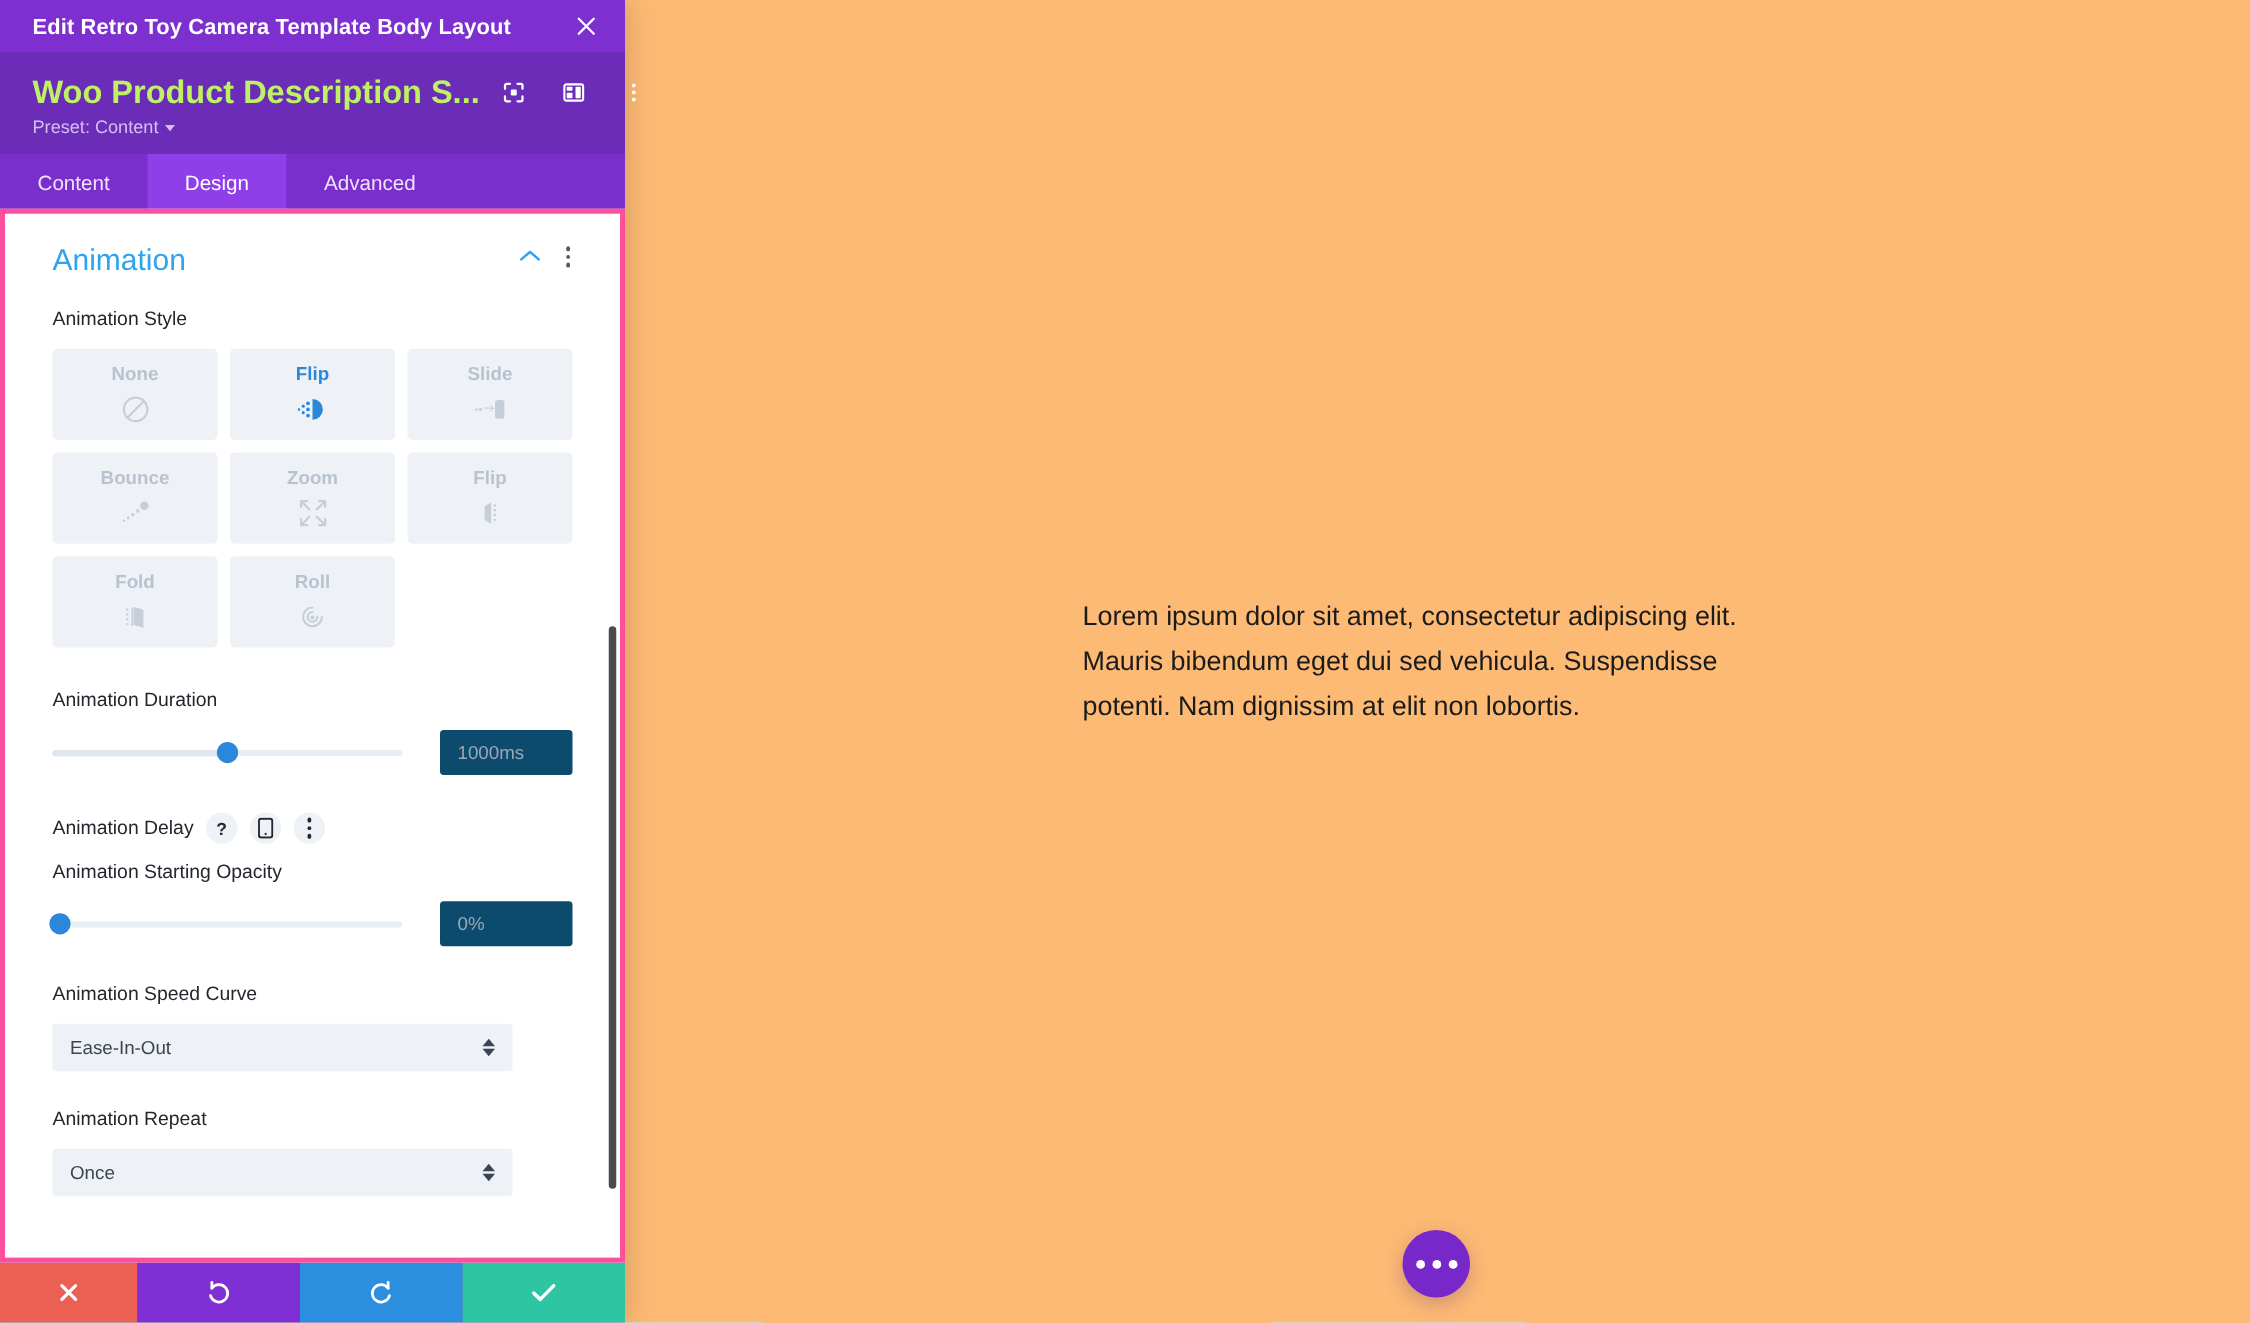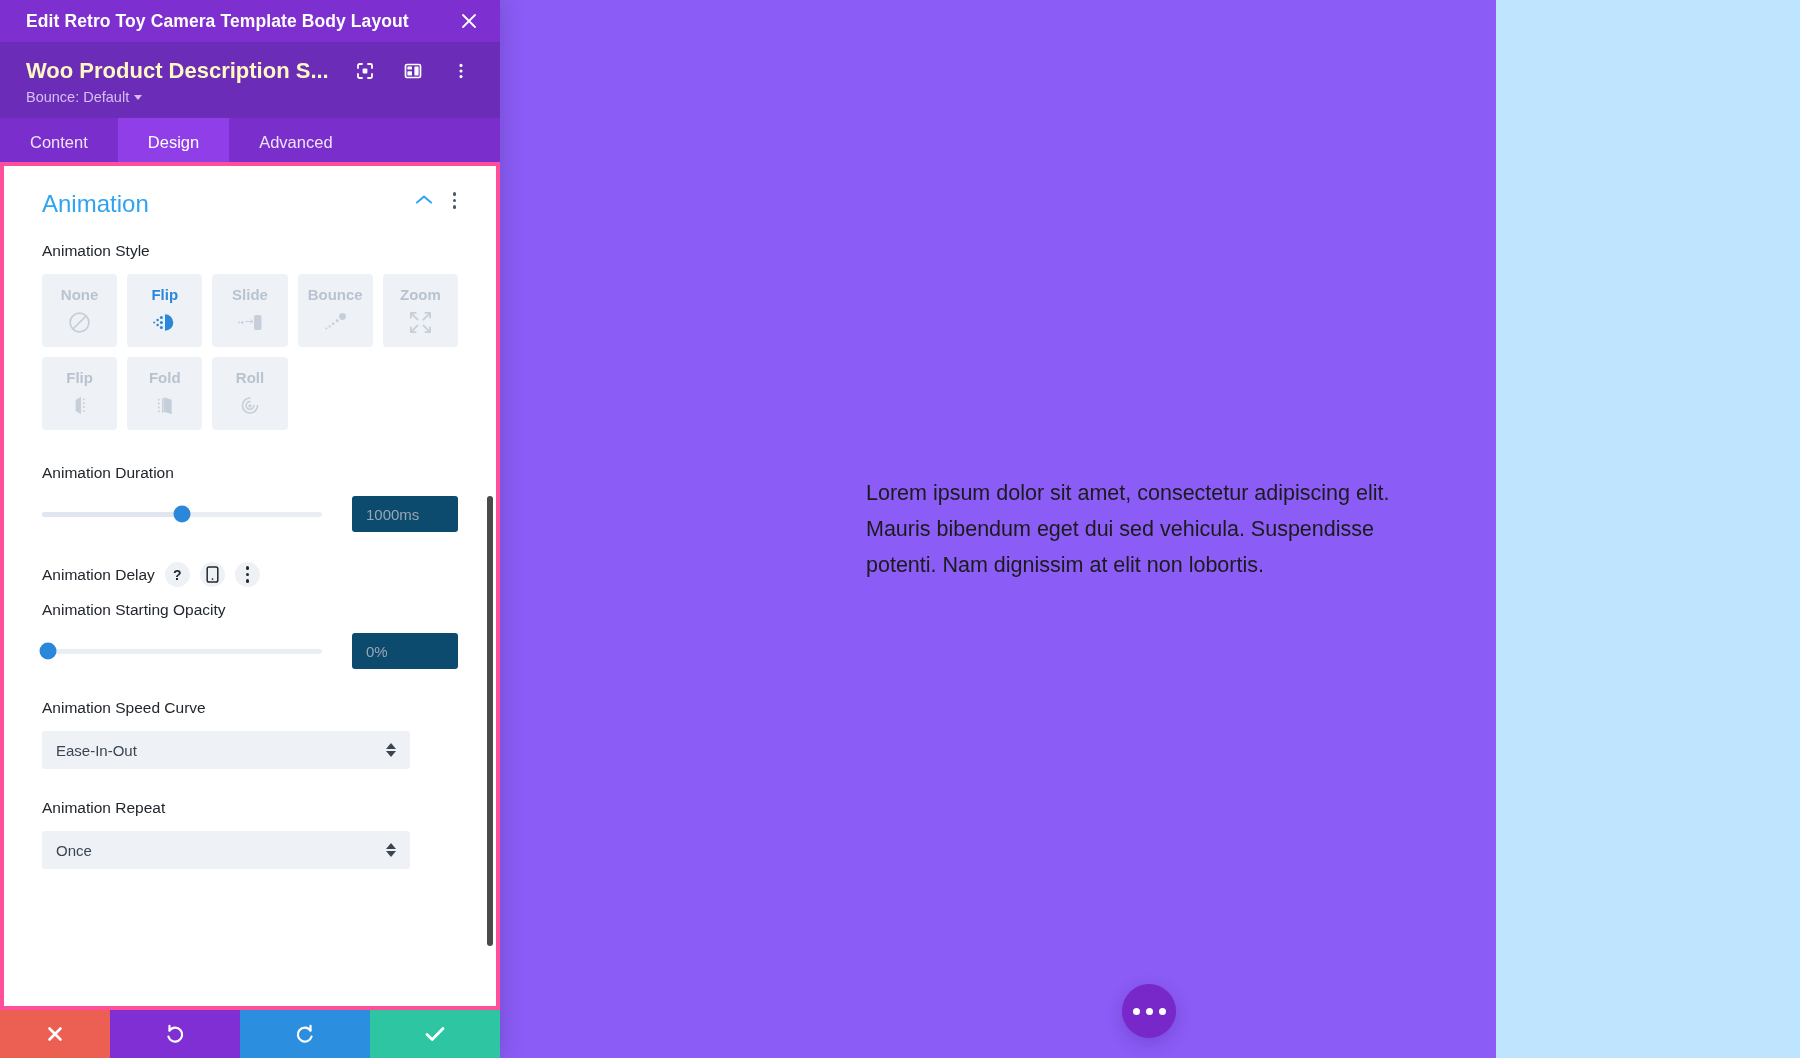--- a/index.html
+++ b/index.html
@@ -6,22 +6,22 @@
   html, body {
     width: 1800px; height: 1058px;
     font-family: "Liberation Sans", sans-serif;
     overflow: hidden;
     background: #bfe4fd;
   }
   #app { position: relative; width: 1800px; height: 1058px; }
 
   
   .canvas {
-    position: absolute; left: 0; top: 0; width: 1496px; height: 1058px;
-    background: #8b5cf6;
+    position: absolute; left: 0; top: 0; width: 1800px; height: 1058px;
+    background: #fdba74;
   }
   .canvas-text {
     position: absolute;
     left: 866px; top: 475px; width: 540px;
     font-size: 21.5px; line-height: 36px; color: #1b1b1b;
     font-family: "Liberation Sans", sans-serif;
   }
   .fab {
     position: absolute; left: 1122px; top: 984px;
     width: 54px; height: 54px; border-radius: 50%;
@@ -57,21 +57,21 @@
     display: flex; align-items: center; justify-content: center;
     font-size: 24px; line-height: 1; font-weight: 300;
   }
 
   .modal-head {
     background: #6b2cb8; padding: 16px 18px 12px 26px;
     position: relative;
   }
   .modal-head-row { display: flex; align-items: center; }
   .modal-title {
-    color: #fef9c3; font-size: 22px; font-weight: bold;
+    color: #bef264; font-size: 26px; font-weight: bold;
     white-space: nowrap; margin-right: 16px;
   }
   .head-icons { display: flex; align-items: center; gap: 26px; margin-left: auto; padding-right: 10px; }
   .head-icon { width: 22px; height: 22px; color: #fff; cursor: pointer; display:flex; align-items:center; justify-content:center;}
   .head-icon svg { display:block; }
   .preset {
     margin-top: 5px; color: #d6bff2; font-size: 14.5px; cursor: pointer;
     display: inline-flex; align-items: center; gap: 5px;
   }
   .caret-down {
@@ -116,21 +116,21 @@
   }
   .label-badge {
     width: 25px; height: 25px; border-radius: 50%; background: #eef1f6;
     display: flex; align-items: center; justify-content: center;
     font-size: 14px; color: #23282d; font-weight: bold; cursor: pointer;
   }
   .label-badge .kebab i { background: #23282d; }
 
   
   .style-grid {
-    display: grid; grid-template-columns: repeat(5, 1fr); gap: 10px;
+    display: grid; grid-template-columns: repeat(3, 1fr); gap: 10px;
     margin-bottom: 34px;
   }
   .style-cell {
     background: #eef2f7; border-radius: 4px; height: 73px;
     display: flex; flex-direction: column; align-items: center; justify-content: center;
     gap: 7px; cursor: pointer;
   }
   .style-cell .style-name { font-size: 15px; color: #b9c3cf; font-weight: bold; }
   .style-cell.selected .style-name { color: #2b87da; }
   .style-cell .style-icon { height: 26px; display: flex; align-items: center; justify-content: center; color: #c6cfd9; }
@@ -237,21 +237,21 @@
           <div class="head-icon">
             <svg width="20" height="20" viewBox="0 0 20 20" fill="currentColor">
               <circle cx="10" cy="4.4" r="1.55"></circle>
                 <circle cx="10" cy="10" r="1.55"></circle>
                 <circle cx="10" cy="15.6" r="1.55"></circle>
             </svg>
           </div>
         </div>
       </div>
       <div class="preset">
-        <span>Bounce: Default</span>
+        <span>Preset: Content</span>
         <span class="caret-down"></span>
       </div>
     </div>
 
     <div class="tabs">
       <div class="tab">Content</div>
       <div class="tab active">Design</div>
       <div class="tab">Advanced</div>
     </div>
 

